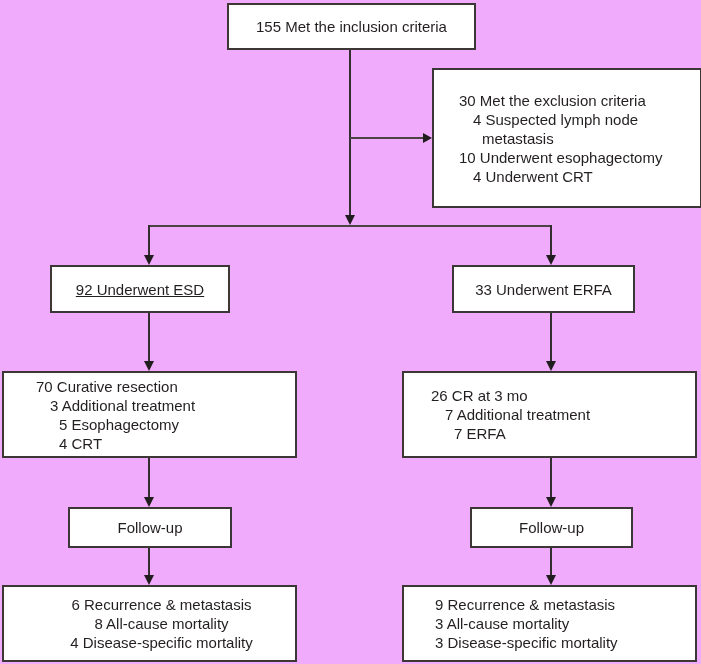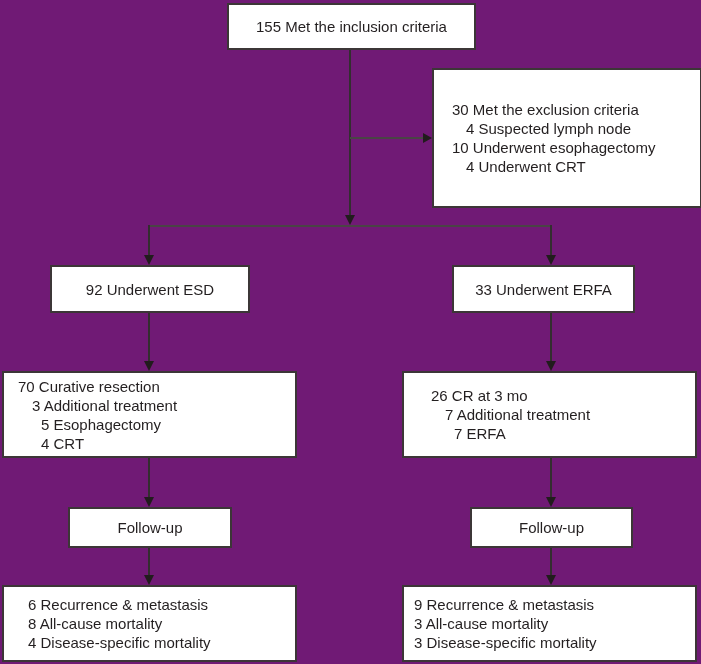--- a/index.html
+++ b/index.html
@@ -4,21 +4,21 @@
 <style>
   html, body {
     margin: 0;
     padding: 0;
     background: #ffffff;
   }
   .canvas {
     position: relative;
     width: 701px;
     height: 664px;
-    background: #701a75;
+    background: #f0abfc;
     font-family: "Liberation Sans", "DejaVu Sans", sans-serif;
     color: #231f20;
     font-size: 15px;
     overflow: hidden;
   }
   .box {
     position: absolute;
     box-sizing: border-box;
     border: 2px solid #3c3637;
     background: #ffffff;
@@ -95,61 +95,62 @@
 
   <div class="vline" style="left:148px;top:548px;height:27px;"></div>
   <div class="arrow-down" style="left:144px;top:575px;"></div>
   <div class="vline" style="left:550px;top:548px;height:27px;"></div>
   <div class="arrow-down" style="left:546px;top:575px;"></div>
 
   <div class="box center" style="left:227px;top:3px;width:249px;height:47px;">
     <span class="line">155 Met the inclusion criteria</span>
   </div>
 
-  <div class="box" style="left:432px;top:68px;width:270px;height:140px;padding-left:18px;">
+  <div class="box" style="left:432px;top:68px;width:270px;height:140px;padding-left:25px;">
       <div class="line ind-0">30 Met the exclusion criteria</div>
       <div class="line ind-2">4 Suspected lymph node</div>
+      <div class="line ind-3">metastasis</div>
       <div class="line ind-1">10 Underwent esophagectomy</div>
       <div class="line ind-2">4 Underwent CRT</div>
     </div>
 
-  <div class="box center" style="left:50px;top:265px;width:200px;height:48px;">
+  <div class="box center" style="left:50px;top:265px;width:180px;height:48px;text-decoration:underline;">
     <span class="line">92 Underwent ESD</span>
   </div>
 
   <div class="box center" style="left:452px;top:265px;width:183px;height:48px;">
     <span class="line">33 Underwent ERFA</span>
   </div>
 
-  <div class="box" style="left:2px;top:371px;width:295px;height:87px;padding-left:14px;">
+  <div class="box" style="left:2px;top:371px;width:295px;height:87px;padding-left:32px;">
       <div class="line ind-0">70 Curative resection</div>
       <div class="line ind-2">3 Additional treatment</div>
       <div class="line ind-3">5 Esophagectomy</div>
       <div class="line ind-3">4 CRT</div>
     </div>
 
   <div class="box" style="left:402px;top:371px;width:295px;height:87px;padding-left:27px;">
       <div class="line ind-0">26 CR at 3 mo</div>
       <div class="line ind-2">7 Additional treatment</div>
       <div class="line ind-3">7 ERFA</div>
     </div>
 
   <div class="box center" style="left:68px;top:507px;width:164px;height:41px;">
     <span class="line">Follow-up</span>
   </div>
 
   <div class="box center" style="left:470px;top:507px;width:163px;height:41px;">
     <span class="line">Follow-up</span>
   </div>
 
-  <div class="box" style="left:2px;top:585px;width:295px;height:77px;padding-left:24px;">
+  <div class="box" style="left:2px;top:585px;width:295px;height:77px;padding-left:24px;text-align:center;">
       <div class="line ind-0">6 Recurrence &amp; metastasis</div>
       <div class="line ind-0">8 All-cause mortality</div>
       <div class="line ind-0">4 Disease-specific mortality</div>
     </div>
 
-  <div class="box" style="left:402px;top:585px;width:295px;height:77px;padding-left:10px;">
+  <div class="box" style="left:402px;top:585px;width:295px;height:77px;padding-left:31px;">
       <div class="line ind-0">9 Recurrence &amp; metastasis</div>
       <div class="line ind-0">3 All-cause mortality</div>
       <div class="line ind-0">3 Disease-specific mortality</div>
     </div>
 
 </div>
 
 </body></html>

